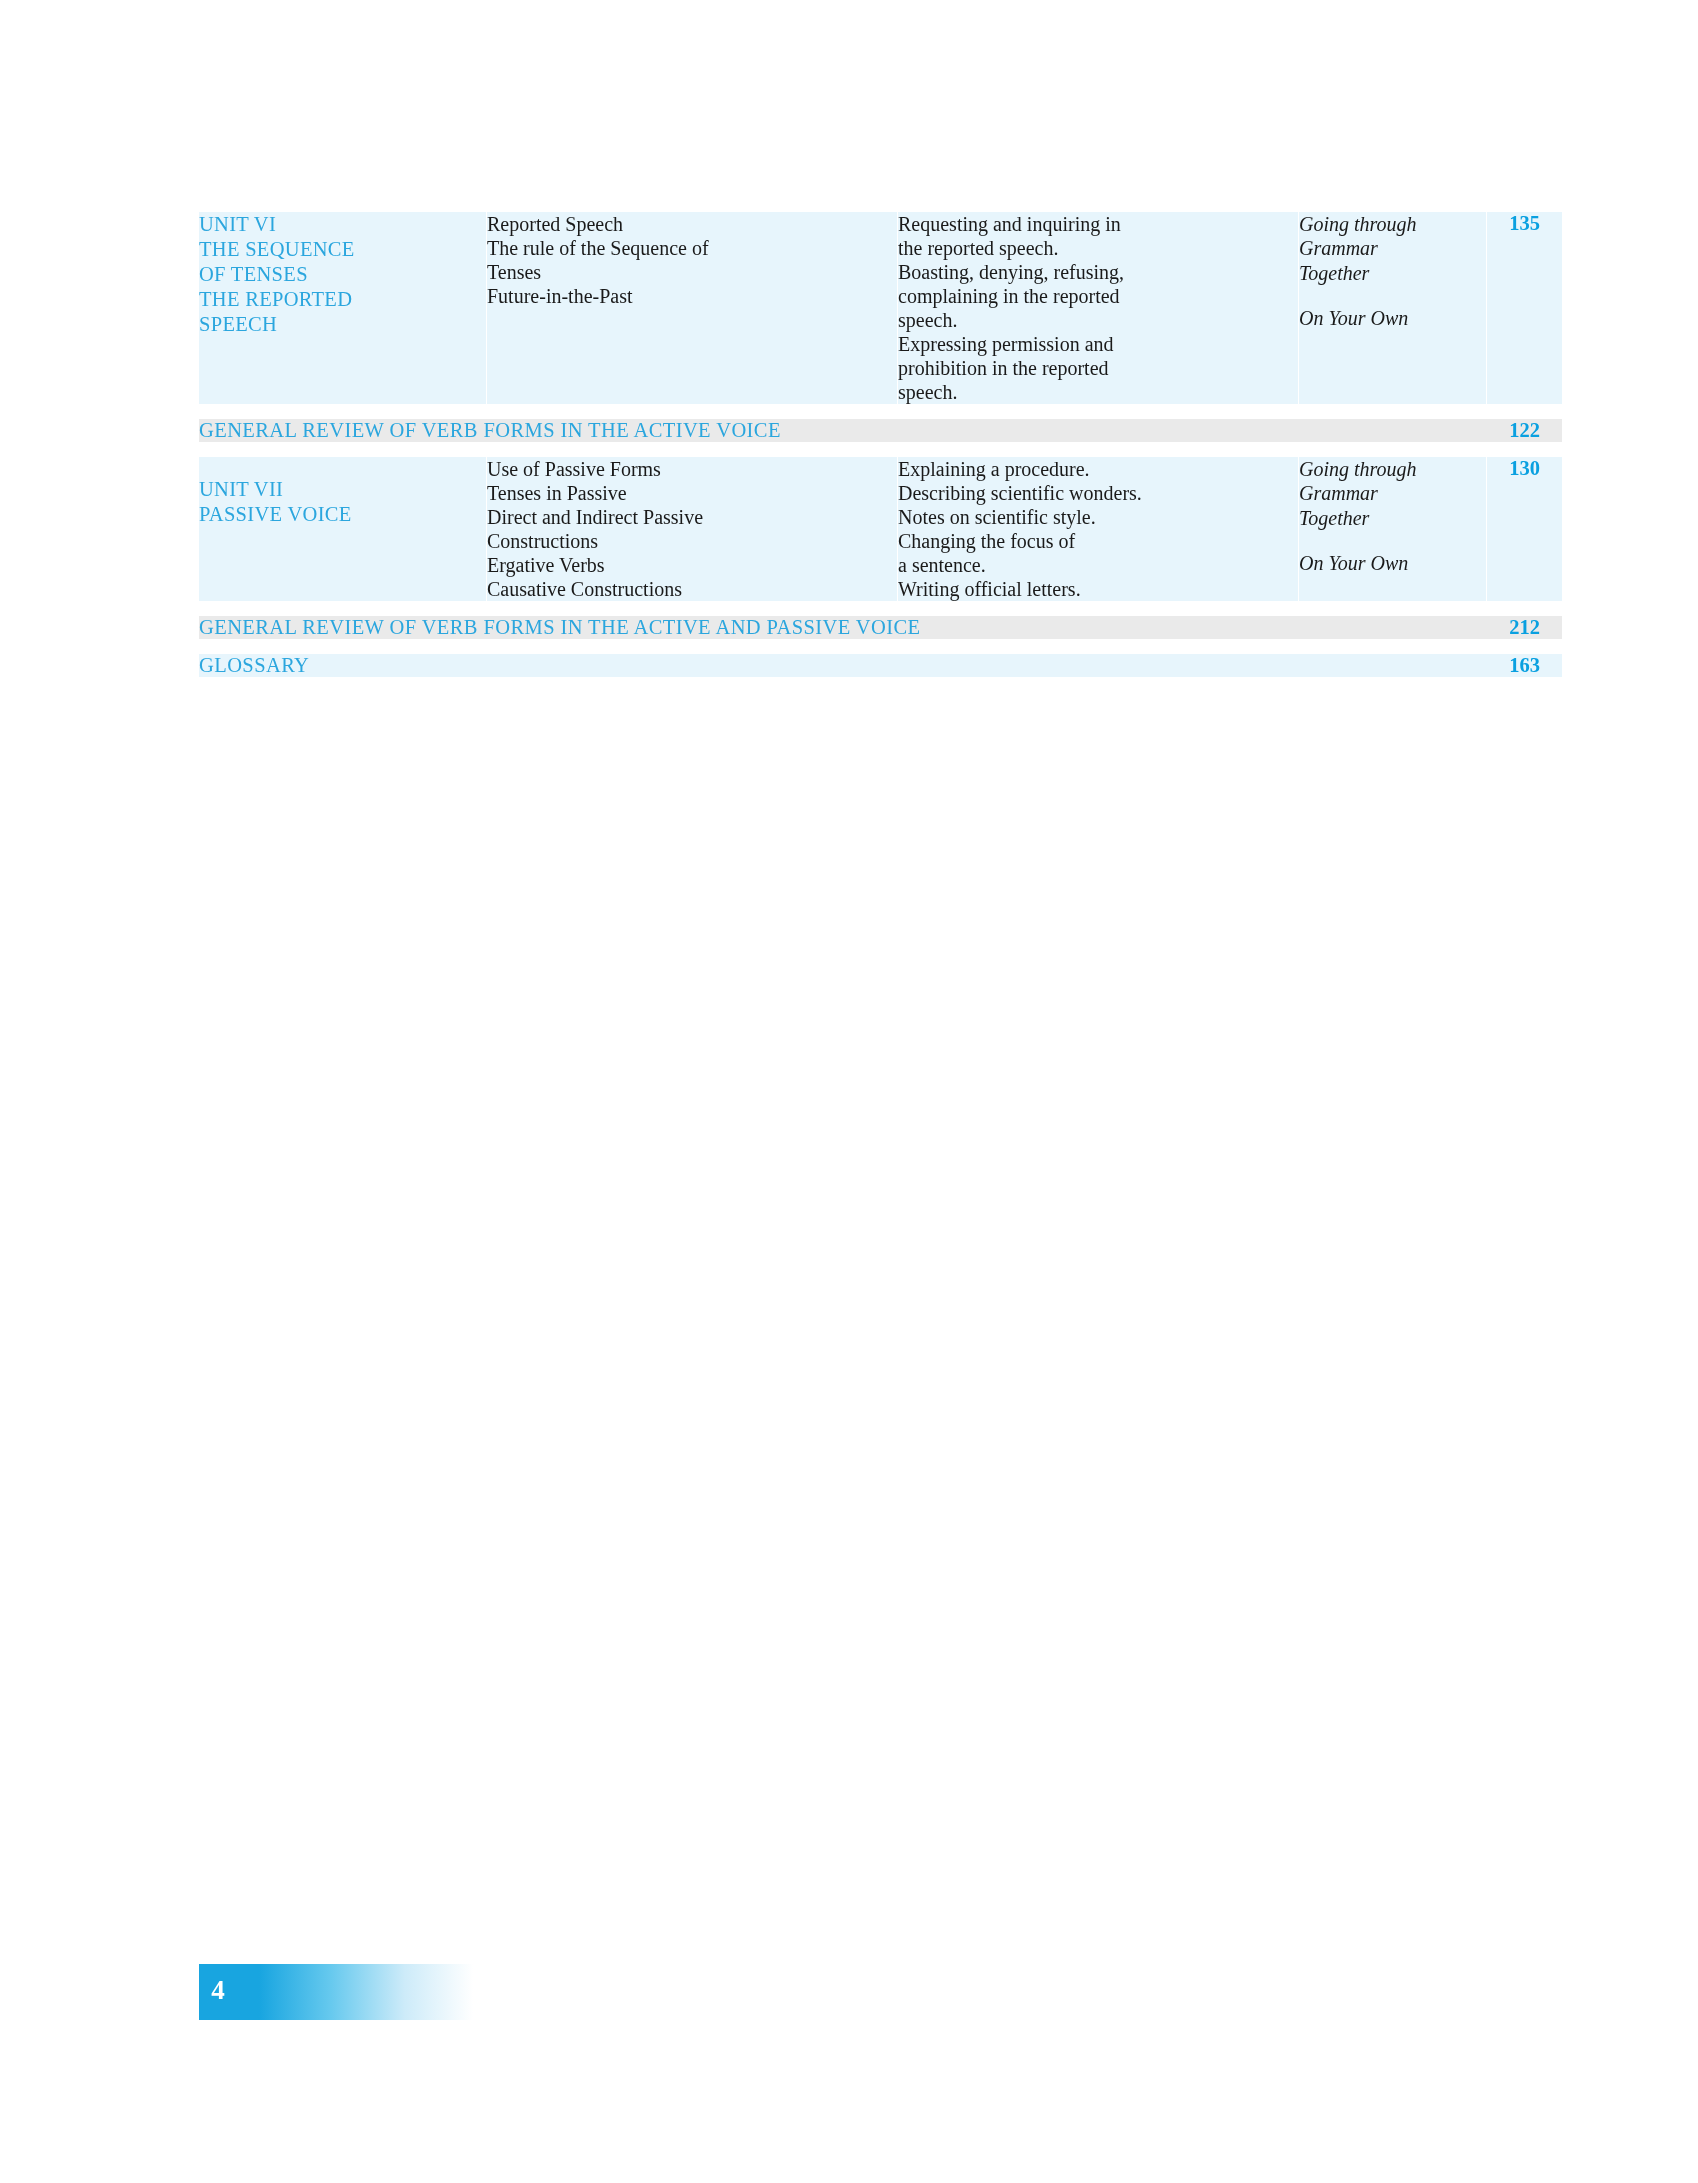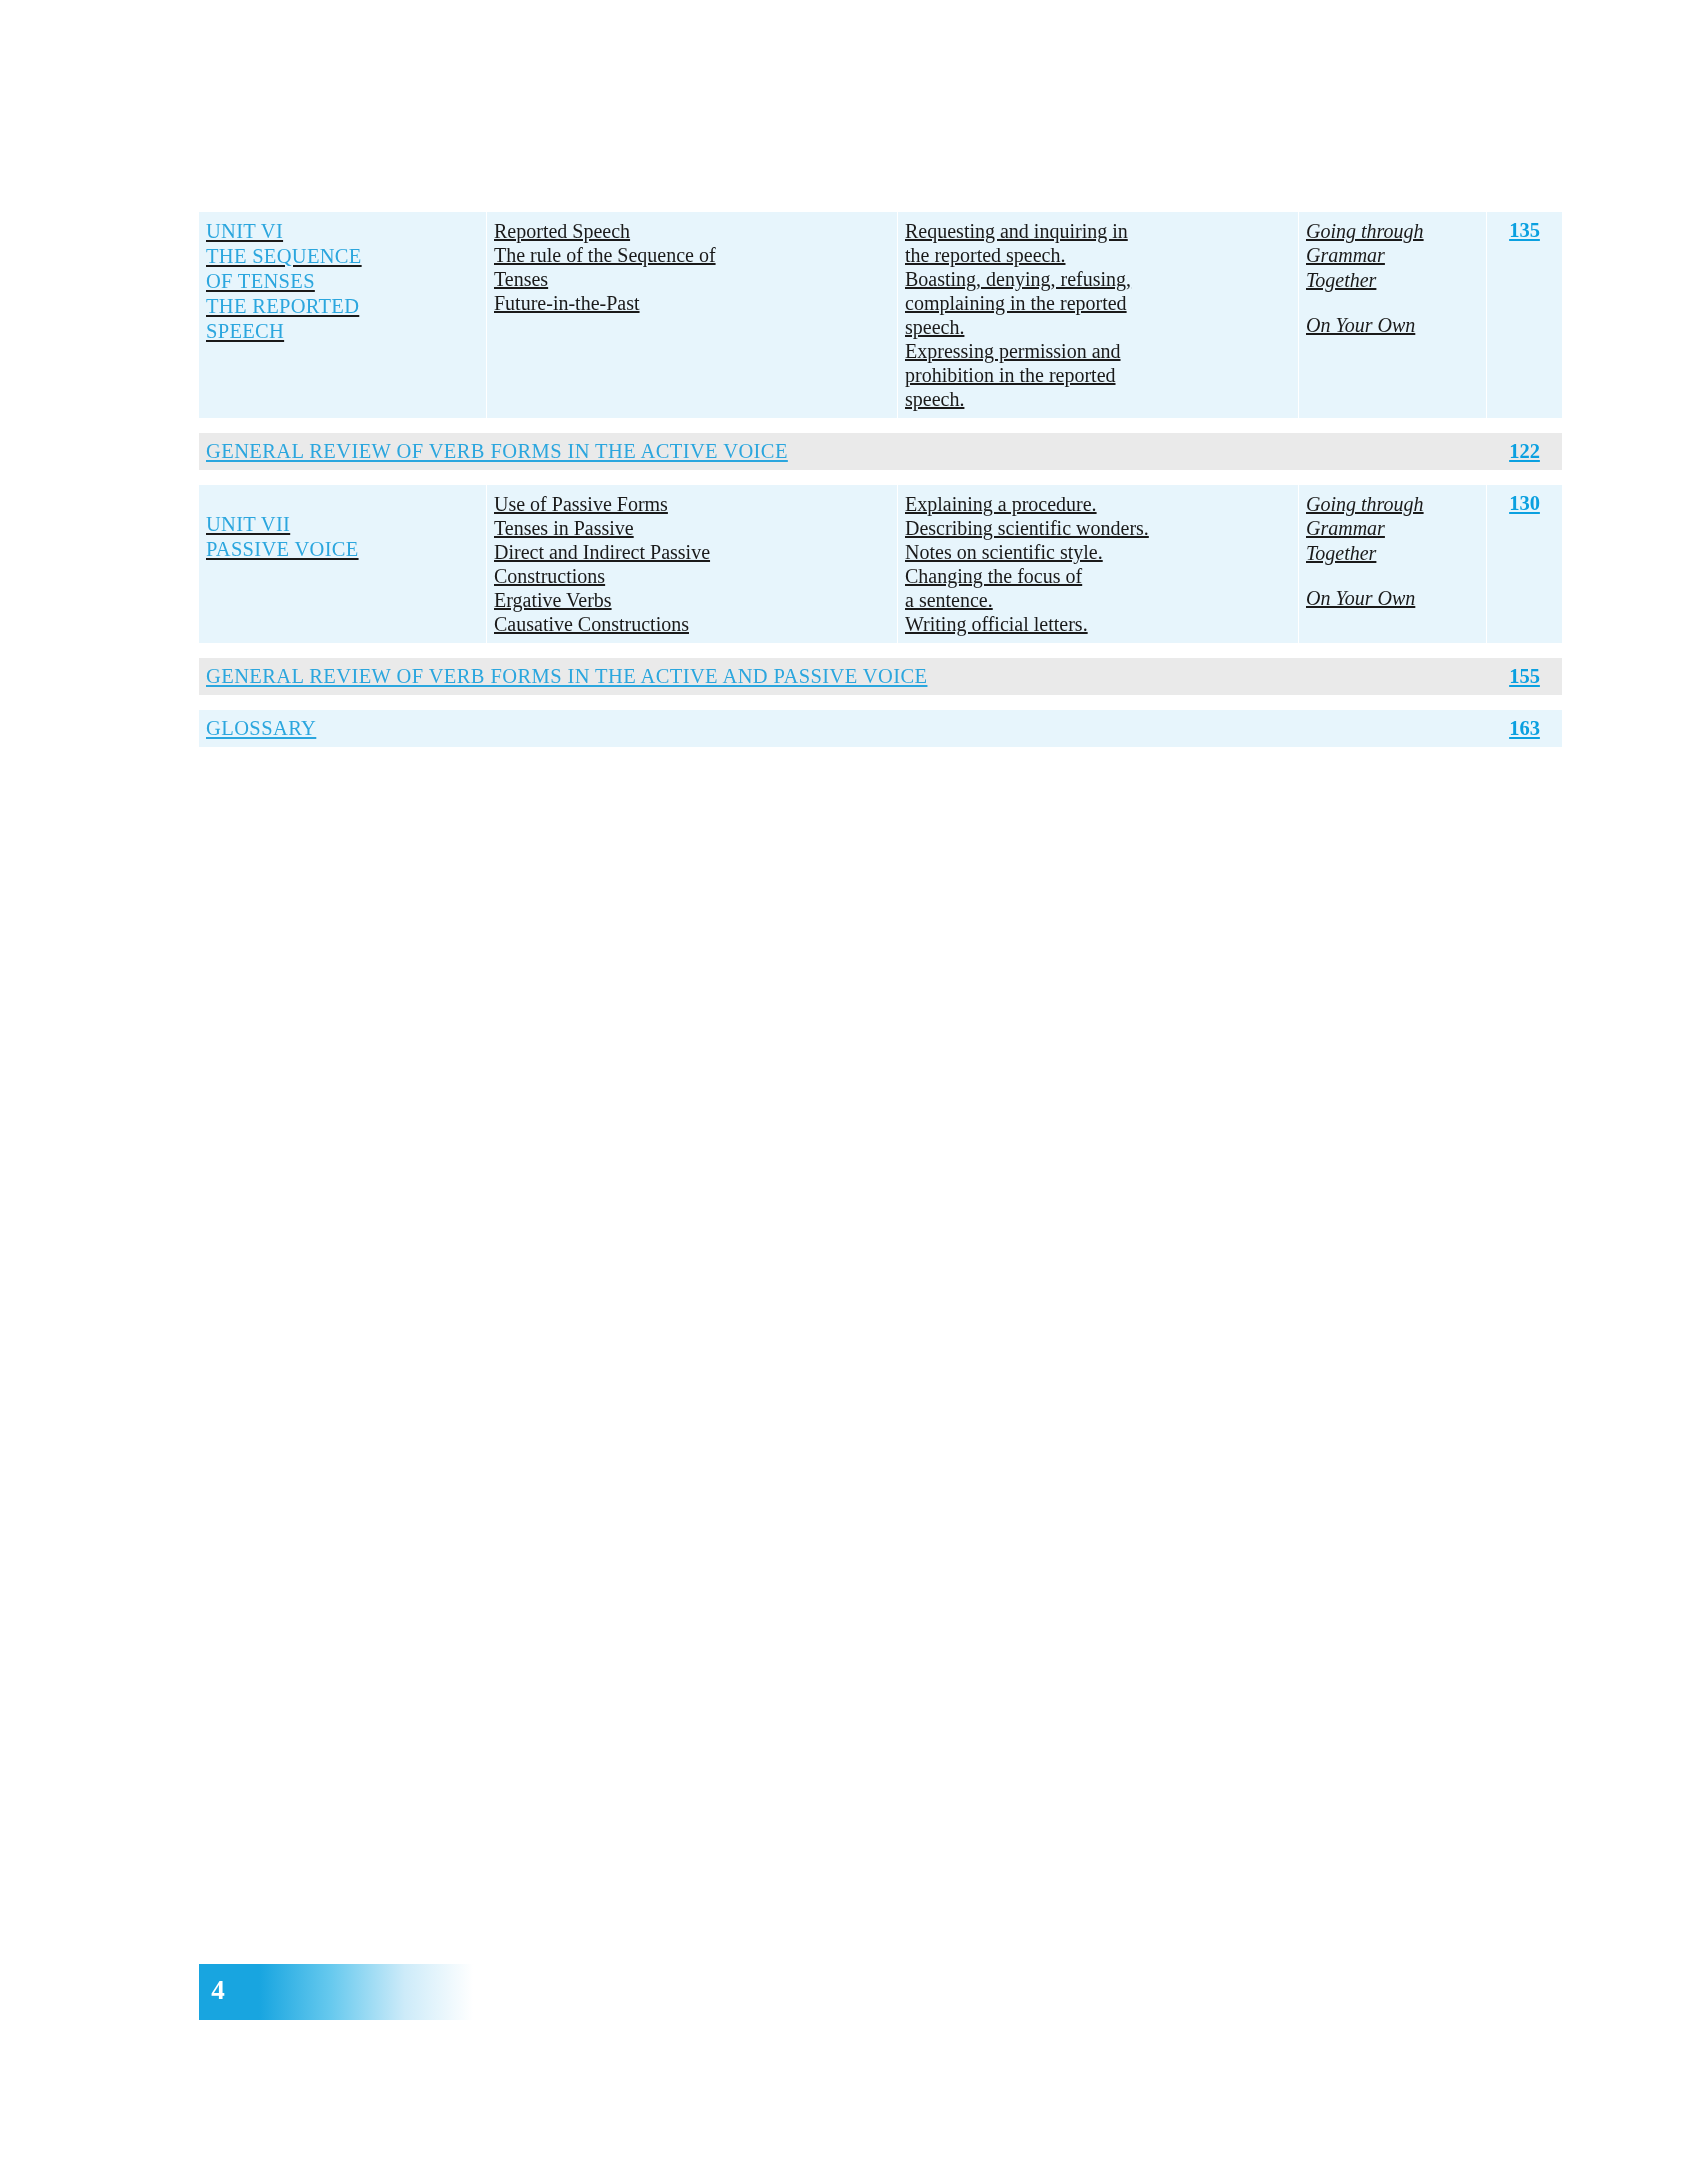--- a/index.html
+++ b/index.html
@@ -32,22 +32,21 @@
 
   
   table.toc-table {
     border-collapse: separate;
     border-spacing: 0 0;
     width: 1362px;
     table-layout: fixed;
   }
   table.toc-table td {
     vertical-align: top;
-    padding: 7px;
-    text-decoration: underline;
+    padding: 0;
   }
 
   .row-gap {
     height: 15px;
     background: #ffffff;
   }
 
   
   .col-unit   { width: 288px; }
   .col-gram   { width: 411px; }
@@ -225,21 +224,21 @@
 
         <tr class="row-gap">
             <td colspan="5"></td>
           </tr>
 
         <tr>
           <td class="banner-label" colspan="4">
             <span>GENERAL REVIEW OF VERB FORMS IN THE ACTIVE AND PASSIVE VOICE</span>
           </td>
           <td class="pagecell light">
-            <span>155</span>
+            <span>212</span>
           </td>
         </tr>
 
         <tr class="row-gap">
             <td colspan="5"></td>
           </tr>
 
         <tr>
           <td class="banner-label blue" colspan="4">
             <span>GLOSSARY</span>

